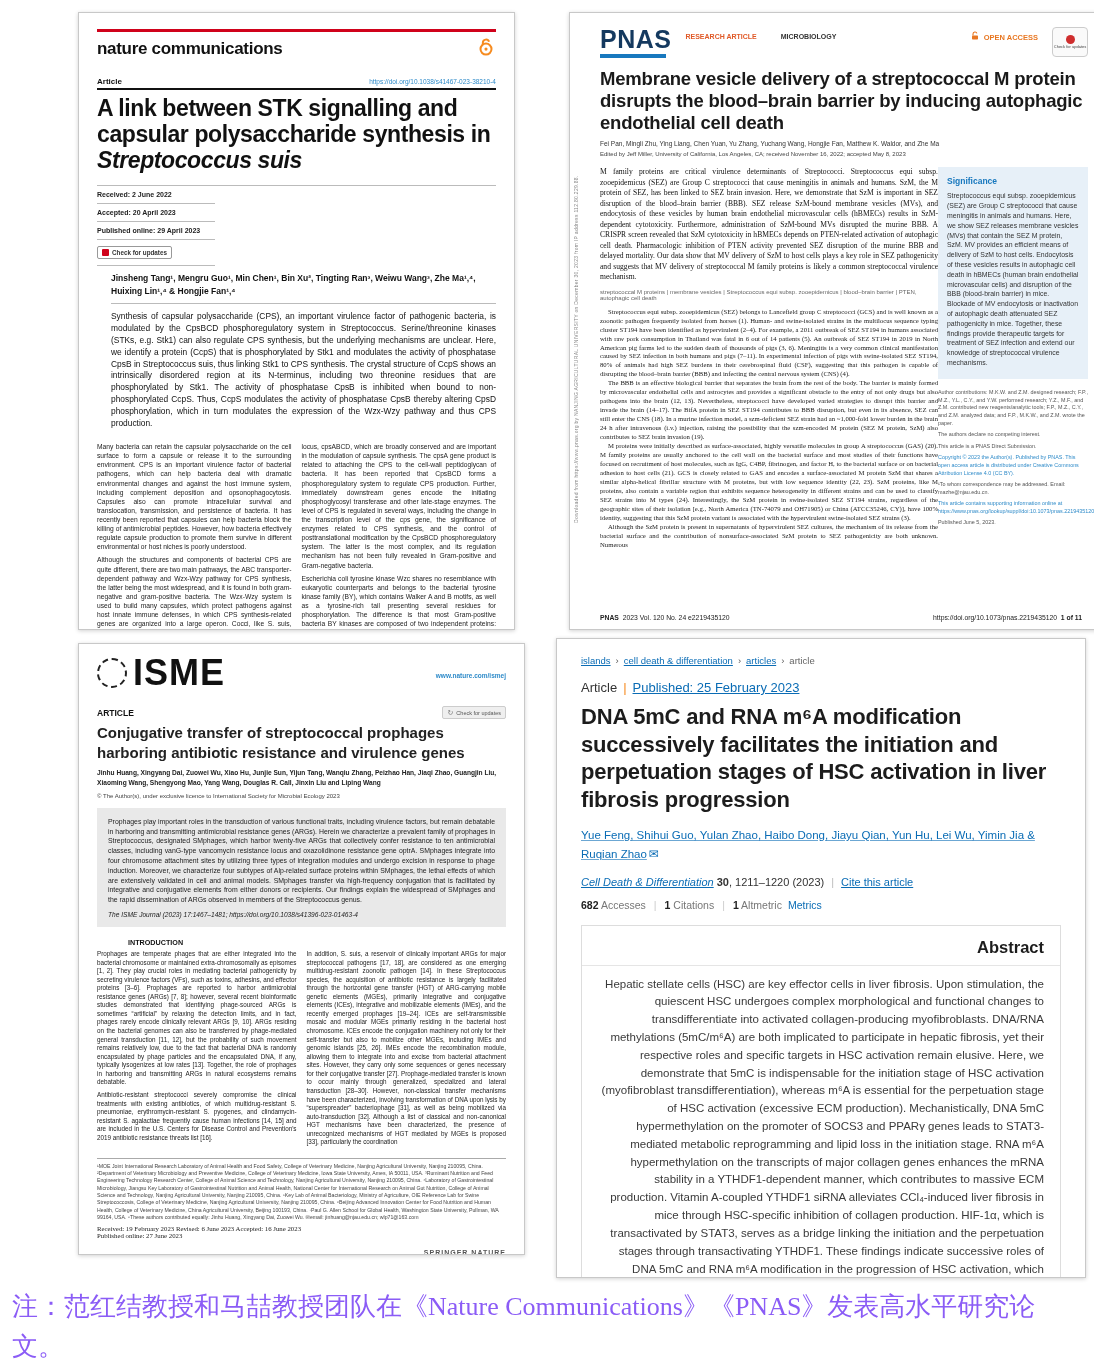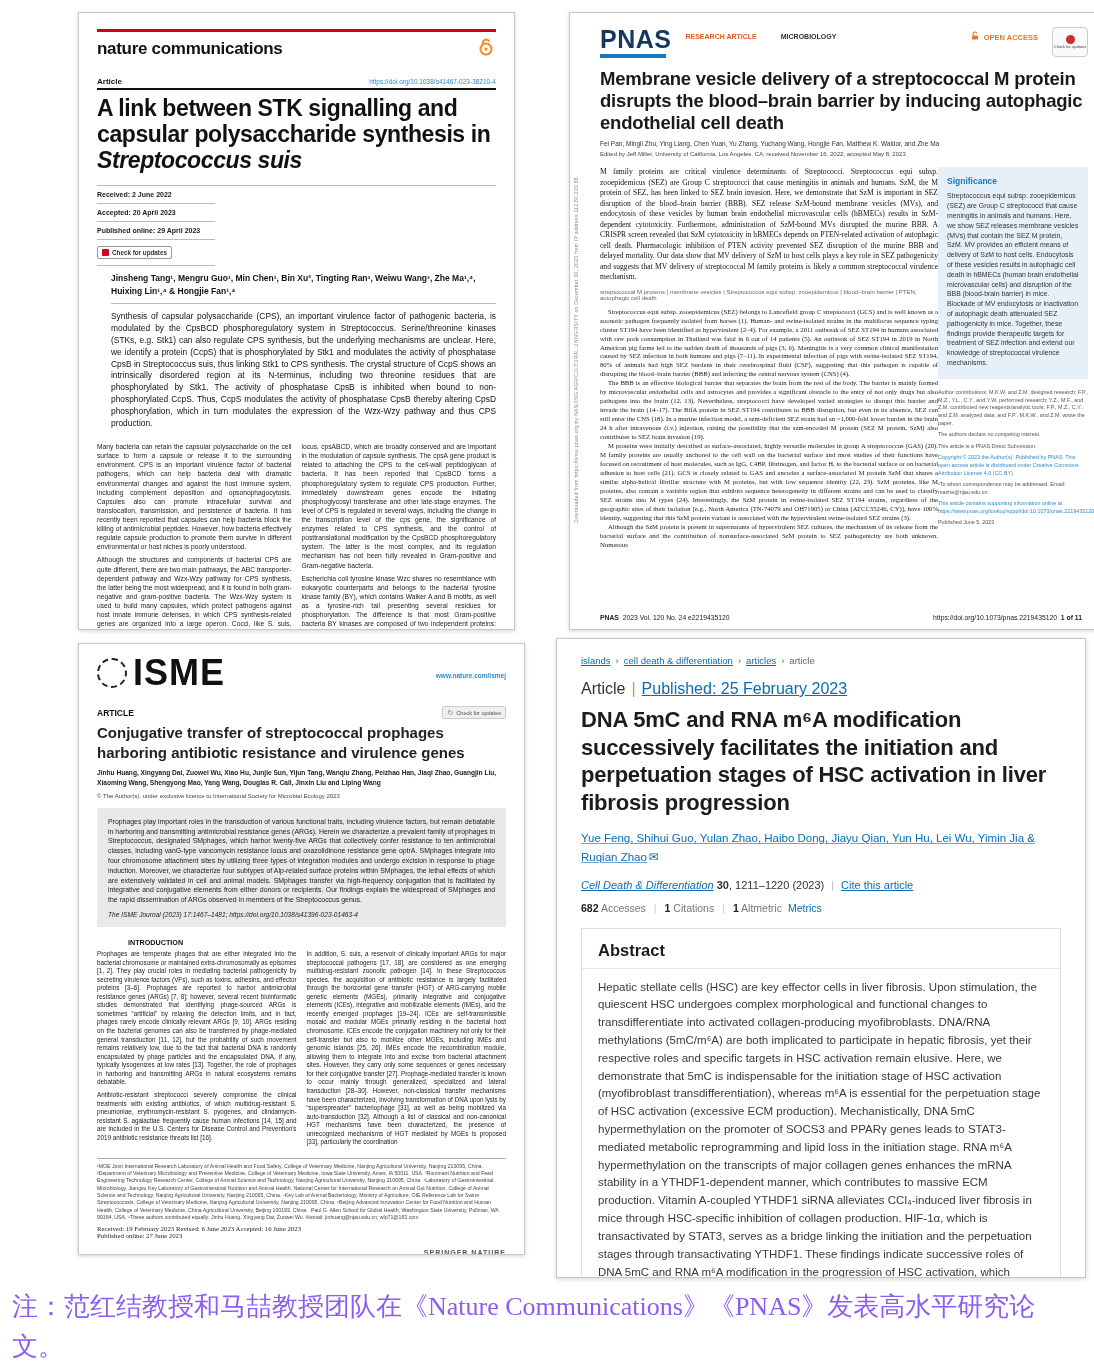--- a/index.html
+++ b/index.html
@@ -93,37 +93,37 @@
   .is-affil{font-size:5.2px;line-height:1.4;color:#444;border-top:1px solid #aaa;margin-top:7px;padding-top:4px;}
   .is-recv{font-size:6.8px;font-family:"Liberation Serif",serif;margin-top:4px;color:#222;}
   .is-pub{font-size:6.8px;font-family:"Liberation Serif",serif;color:#222;}
   .is-springer{text-align:right;font-size:7px;font-weight:bold;letter-spacing:1px;color:#555;margin-top:10px;}
 
   
   .cd{left:556px;top:638px;width:530px;height:640px;padding:16px 24px;}
   .cd-bc{font-size:9.5px;color:#666;}
   .cd-bc .lk{color:#0a6cb5;text-decoration:underline;}
   .cd-bc .sep{margin:0 5px;color:#555;}
-  .cd-pubrow{margin-top:14px;font-size:16px;color:#333;}
+  .cd-pubrow{margin-top:14px;font-size:13px;color:#333;}
   .cd-pubrow .bar{color:#f68b1f;margin:0 6px;}
   .cd-pubrow .pub{color:#0a6cb5;text-decoration:underline;}
   .cd-title{font-size:22px;font-weight:bold;color:#1c1c1c;line-height:1.25;margin-top:8px;letter-spacing:-0.2px;}
   .cd-authors{font-size:11.5px;color:#0a6cb5;margin-top:12px;text-decoration:underline;
               text-decoration-color:rgba(10,108,181,.6);line-height:1.5;}
   .cd-env{color:#0a6cb5;text-decoration:none;display:inline-block;margin-left:2px;font-size:12px;}
   .cd-jline{margin-top:12px;font-size:11px;color:#333;}
   .cd-jline .j{color:#0a6cb5;font-style:italic;text-decoration:underline;}
   .cd-jline b{font-weight:bold;}
   .cd-jline .bar{color:#bbb;margin:0 7px;}
   .cd-jline .cite{color:#0a6cb5;text-decoration:underline;}
   .cd-metrics{margin-top:11px;font-size:10.5px;color:#777;}
   .cd-metrics b{color:#222;}
   .cd-metrics .bar{color:#ccc;margin:0 8px;}
   .cd-metrics .mlink{color:#0a6cb5;margin-left:6px;}
-  .cd-panel{border:1px solid #ddd;margin-top:14px;padding:12px 16px 14px;}
+  .cd-panel{border:1px solid #ddd;margin-top:14px;padding:12px 16px 14px;text-align:right;}
   .cd-absh{font-size:16.5px;font-weight:bold;color:#1c1c1c;margin:0 0 8px;}
   .cd-hr{border:none;border-top:1px solid #e5e5e5;margin:0 -16px 10px;}
   .cd-abs{font-size:11.5px;line-height:1.55;color:#3a3a3a;margin:0;}
 
   
   .caption{position:absolute;left:12px;top:1287px;width:1072px;
            font-family:"Liberation Serif",serif;font-size:26px;color:#8b5cf6;line-height:1.55;}
 
   .oa-svg{flex:none;}
 </style>

